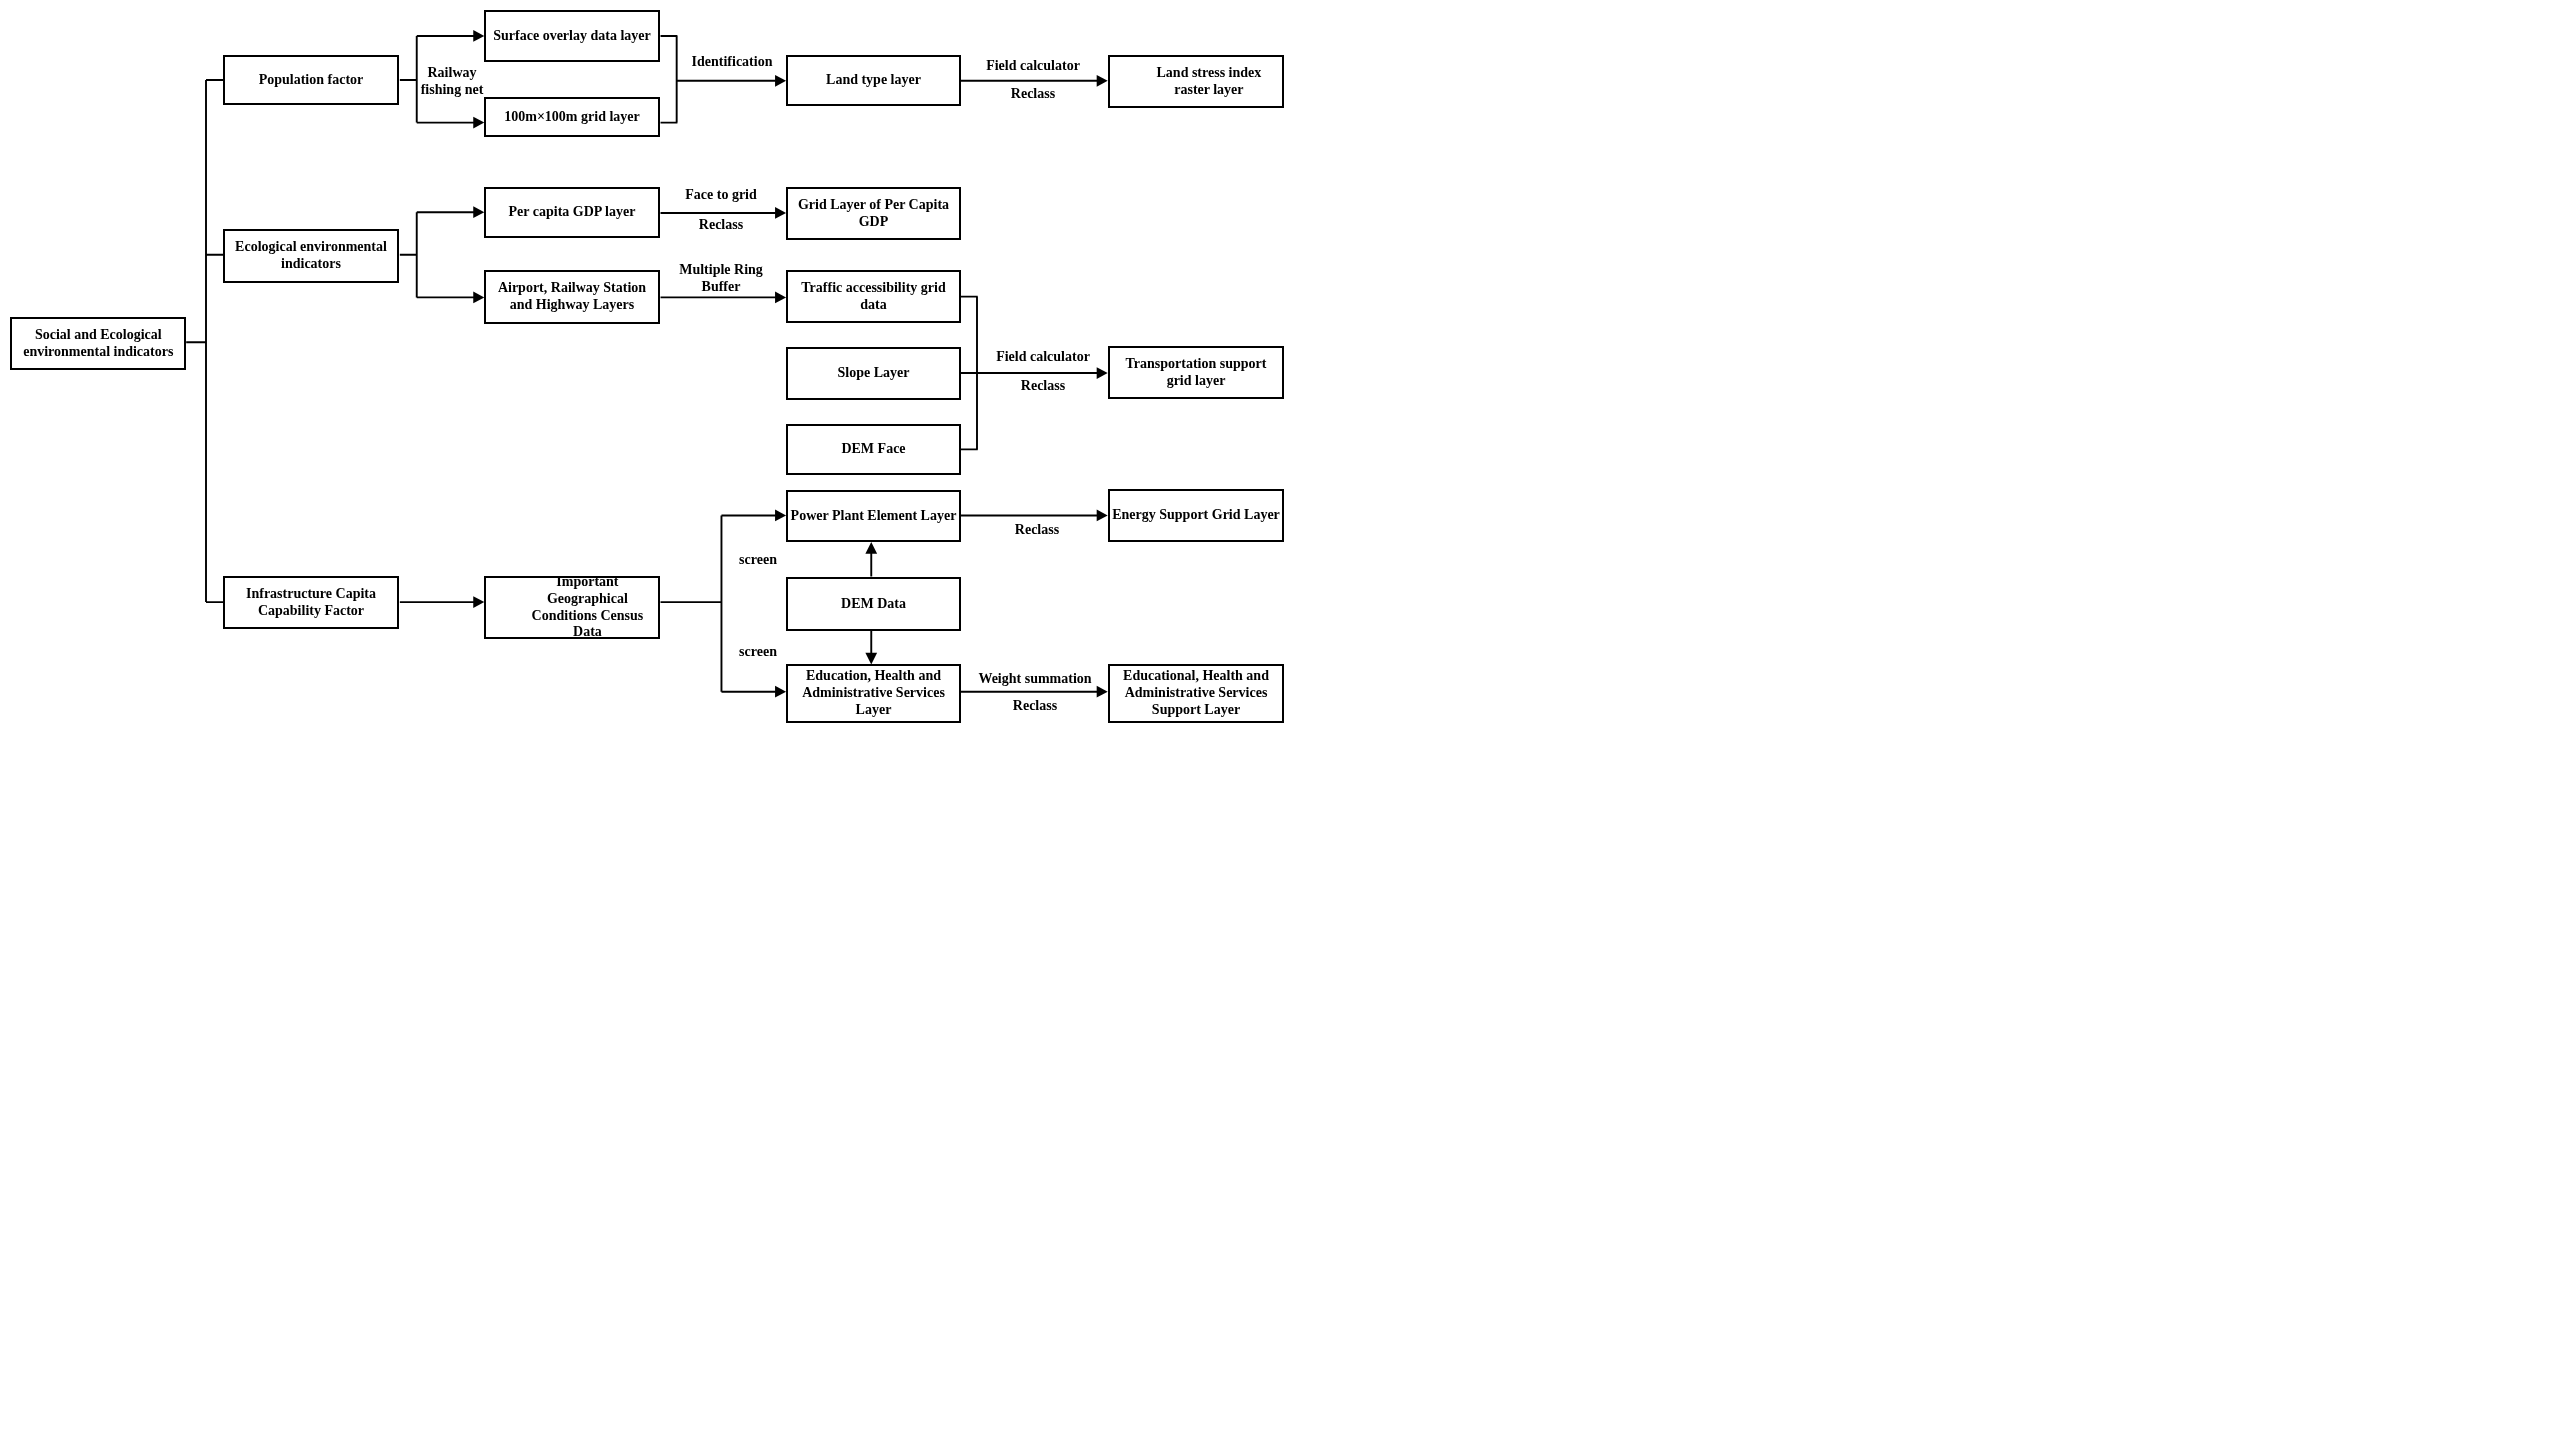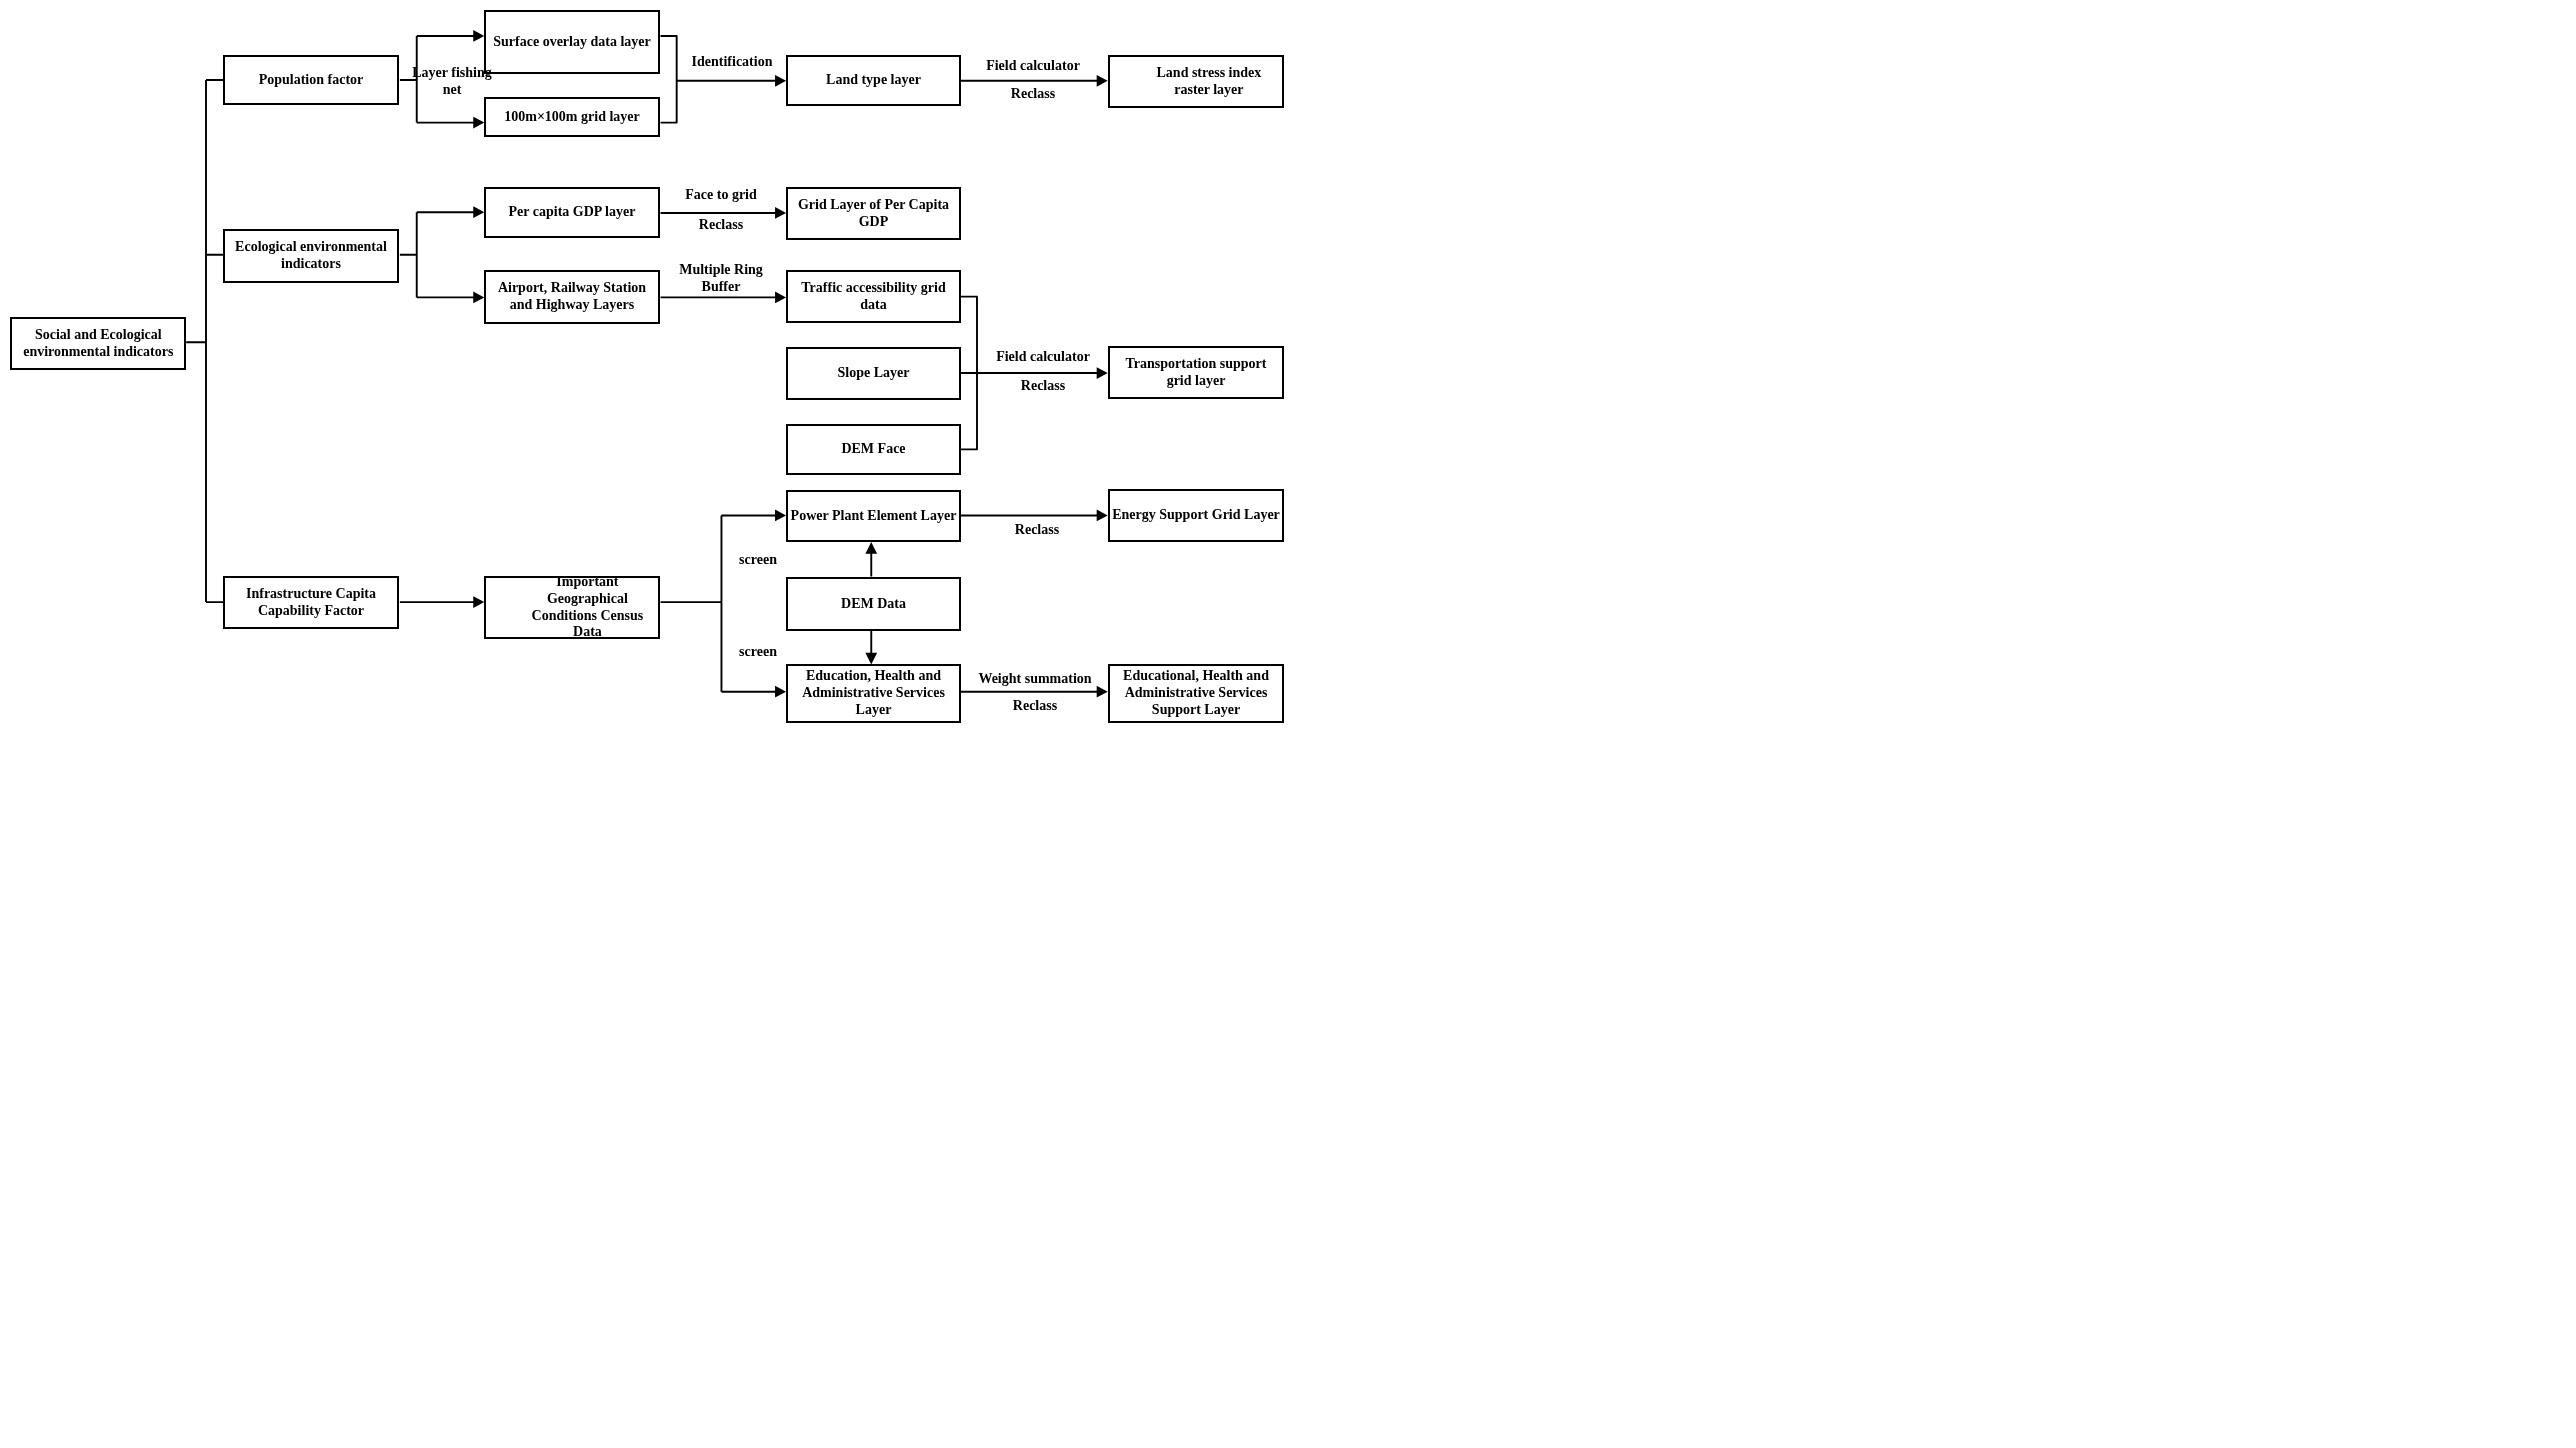--- a/index.html
+++ b/index.html
@@ -67,41 +67,41 @@
       <polygon points="1178,889 1186,905 1194,889"></polygon>
     </g>
   </svg>
 
   <div class="box" style="left:10.3px;top:317px;width:176px;height:53px;">Social and Ecological environmental indicators</div>
 
   <div class="box nw" style="left:223px;top:55px;width:176px;height:50px;">Population factor</div>
   <div class="box" style="left:223px;top:229px;width:176px;height:54px;">Ecological environmental indicators</div>
   <div class="box" style="left:223px;top:576px;width:176px;height:53px;">Infrastructure Capita Capability Factor</div>
 
-  <div class="box nw" style="left:484px;top:10.3px;width:176px;height:64px;">Surface overlay data layer</div>
+  <div class="box nw" style="left:484px;top:10.3px;width:176px;height:52px;">Surface overlay data layer</div>
   <div class="box nw" style="left:484px;top:97px;width:176px;height:40px;">100m×100m grid layer</div>
   <div class="box nw" style="left:484px;top:187px;width:176px;height:51px;">Per capita GDP layer</div>
   <div class="box" style="left:484px;top:270px;width:176px;height:54px;">Airport, Railway Station and Highway Layers</div>
   <div class="box" style="left:484px;top:576px;width:176px;height:63px;padding-left:33px;">Important Geographical Conditions Census Data</div>
 
   <div class="box nw" style="left:786px;top:55px;width:175px;height:51px;">Land type layer</div>
   <div class="box" style="left:786px;top:187px;width:175px;height:53px;">Grid Layer of Per Capita GDP</div>
   <div class="box" style="left:786px;top:270px;width:175px;height:53px;">Traffic accessibility grid data</div>
   <div class="box nw" style="left:786px;top:347px;width:175px;height:53px;">Slope Layer</div>
   <div class="box nw" style="left:786px;top:424px;width:175px;height:51px;">DEM Face</div>
   <div class="box" style="left:786px;top:490px;width:175px;height:52px;">Power Plant Element Layer</div>
   <div class="box nw" style="left:786px;top:577px;width:175px;height:54px;">DEM Data</div>
   <div class="box" style="left:786px;top:664px;width:175px;height:59px;">Education, Health and Administrative Services Layer</div>
 
   <div class="box" style="left:1108px;top:55px;width:176px;height:53px;padding-left:28px;">Land stress index raster layer</div>
   <div class="box" style="left:1108px;top:346px;width:176px;height:53px;">Transportation support grid layer</div>
   <div class="box" style="left:1108px;top:489px;width:176px;height:53px;font-family:Liberation Serif, serif;">Energy Support Grid Layer</div>
   <div class="box" style="left:1108px;top:664px;width:176px;height:59px;">Educational, Health and Administrative Services Support Layer</div>
 
-  <div class="lbl wrap" style="left:452px;top:65px;width:84px;">Layer fishing net</div>
+  <div class="lbl wrap" style="left:452px;top:65px;width:84px;">Railway fishing net</div>
   <div class="lbl" style="left:732px;top:54px;">Identification</div>
   <div class="lbl" style="left:1033px;top:58px;">Field calculator</div>
   <div class="lbl" style="left:1033px;top:86px;">Reclass</div>
   <div class="lbl" style="left:721px;top:187px;">Face to grid</div>
   <div class="lbl" style="left:721px;top:217px;">Reclass</div>
   <div class="lbl wrap" style="left:721px;top:262px;width:110px;">Multiple Ring Buffer</div>
   <div class="lbl" style="left:1043px;top:349px;">Field calculator</div>
   <div class="lbl" style="left:1043px;top:378px;">Reclass</div>
   <div class="lbl" style="left:1037px;top:522px;">Reclass</div>
   <div class="lbl" style="left:758px;top:552px;">screen</div>

